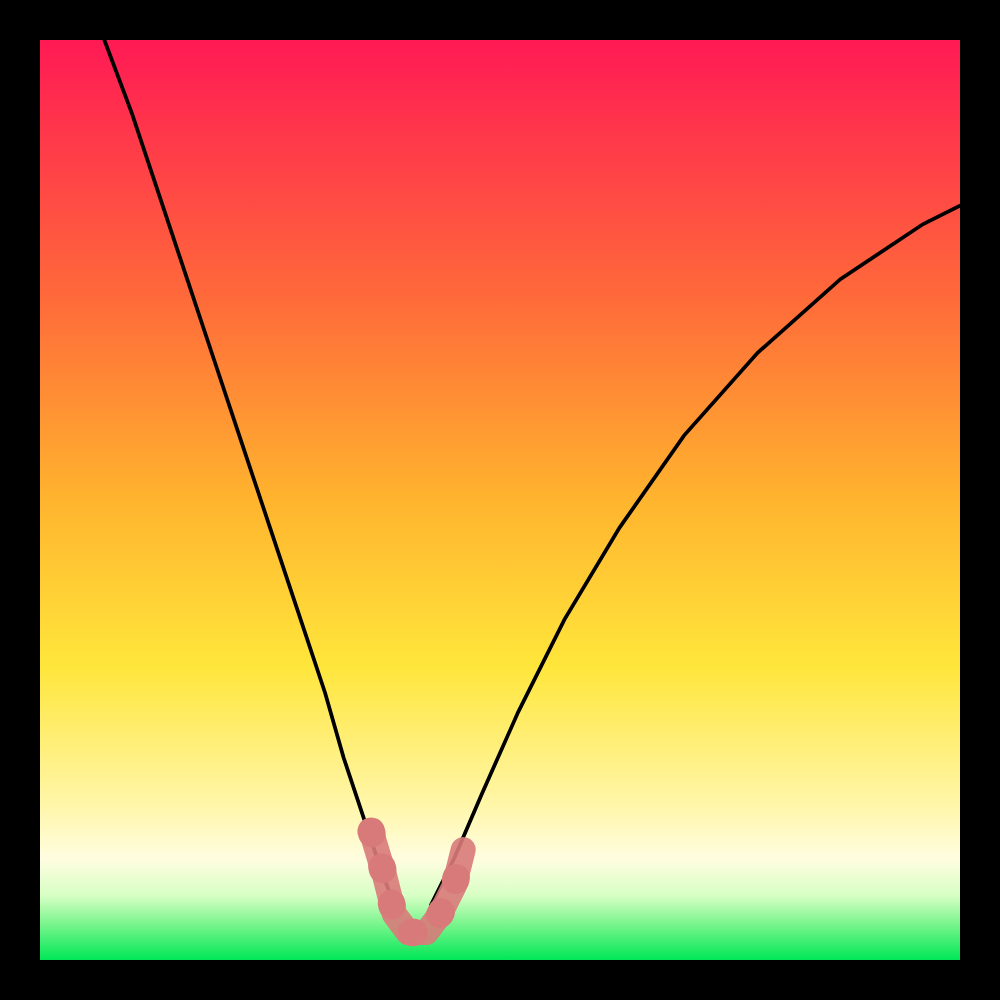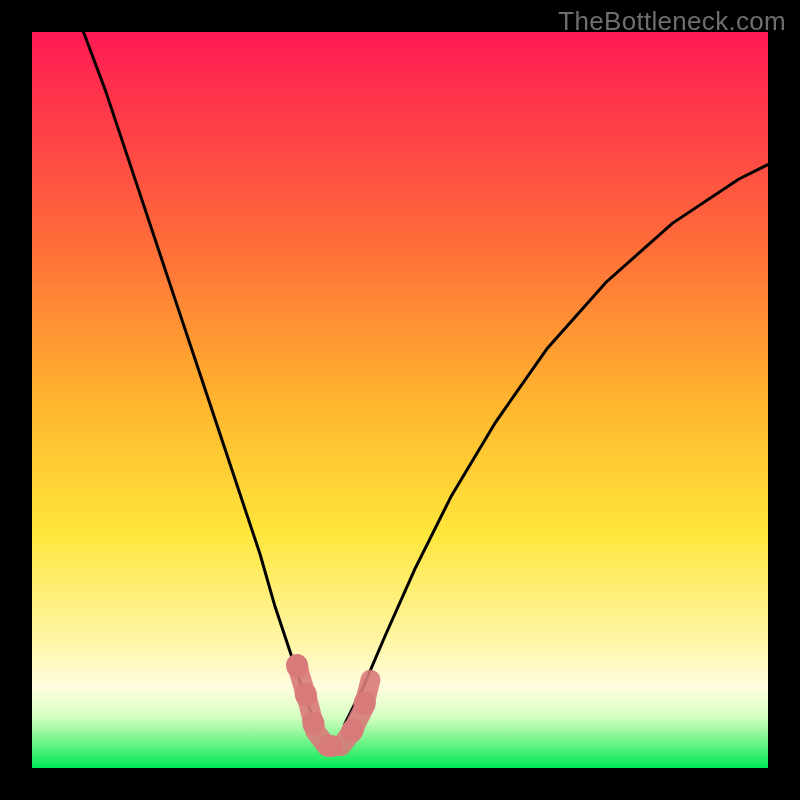--- a/index.html
+++ b/index.html
@@ -61,14 +61,13 @@
       <g id="curves">
           <path d="M 51.52 0 L 73.60000000000001 58.879999999999995 L 95.68 125.12 L 117.76 191.36 L 139.84 257.59999999999997 L 161.92 323.84 L 184 390.08000000000004 L 206.08 456.32 L 228.16 522.56 L 242.88000000000002 574.08 L 257.59999999999997 618.24 L 272.32 662.4 L 283.36 691.84" fill="none" stroke="#000" stroke-width="3" stroke-linecap="round"></path>
           <path d="M 312.8 691.84 L 331.2 655.04 L 353.28 603.52 L 382.72 537.28 L 419.52 463.68 L 463.68 390.08000000000004 L 515.1999999999999 316.48 L 574.08 250.23999999999995 L 640.32 191.36 L 706.56 147.19999999999993 L 736 132.48000000000002" fill="none" stroke="#000" stroke-width="3" stroke-linecap="round"></path>
         </g>
       <g id="thick">
           <path d="M 264.96 632.96 L 276 669.76 L 283.36 699.2 L 294.40000000000003 713.92 L 309.12 713.92 L 320.16 699.2 L 331.2 677.12 L 338.56 647.6800000000001" fill="none" stroke="#d97a7a" stroke-width="20" stroke-linecap="round" stroke-linejoin="round" opacity="0.9"></path>
           <path d="M 264.96 632.96 L 276 669.76 L 283.36 699.2 L 294.40000000000003 713.92 L 309.12 713.92 L 320.16 699.2 L 331.2 677.12 L 338.56 647.6800000000001" fill="none" stroke="#d97a7a" stroke-width="22" stroke-linecap="round" stroke-linejoin="round" stroke-dasharray="2 28"></path>
         </g>
     </svg>
   </div>
-  <div class="watermark">TheBottleneck.com</div>
 </div>
 
 </body></html>

